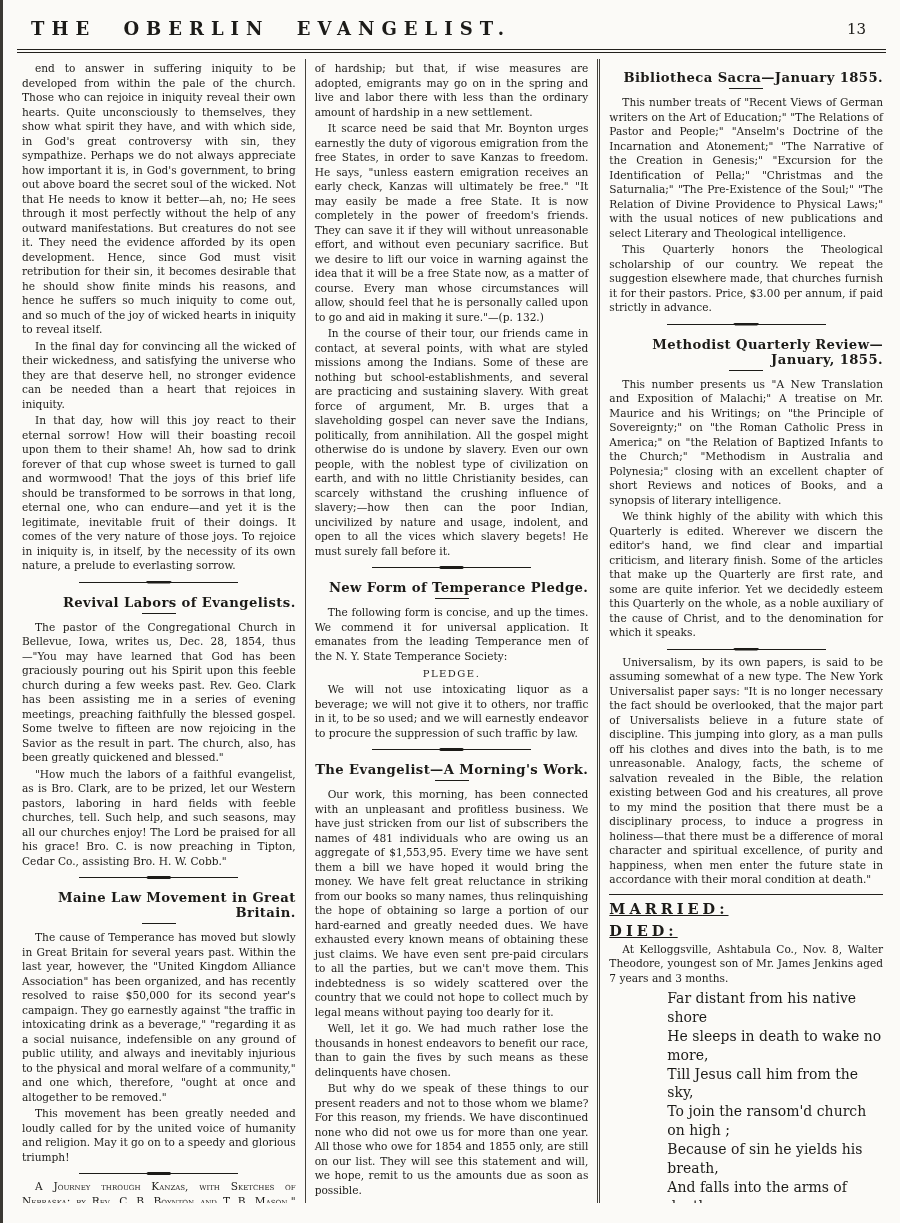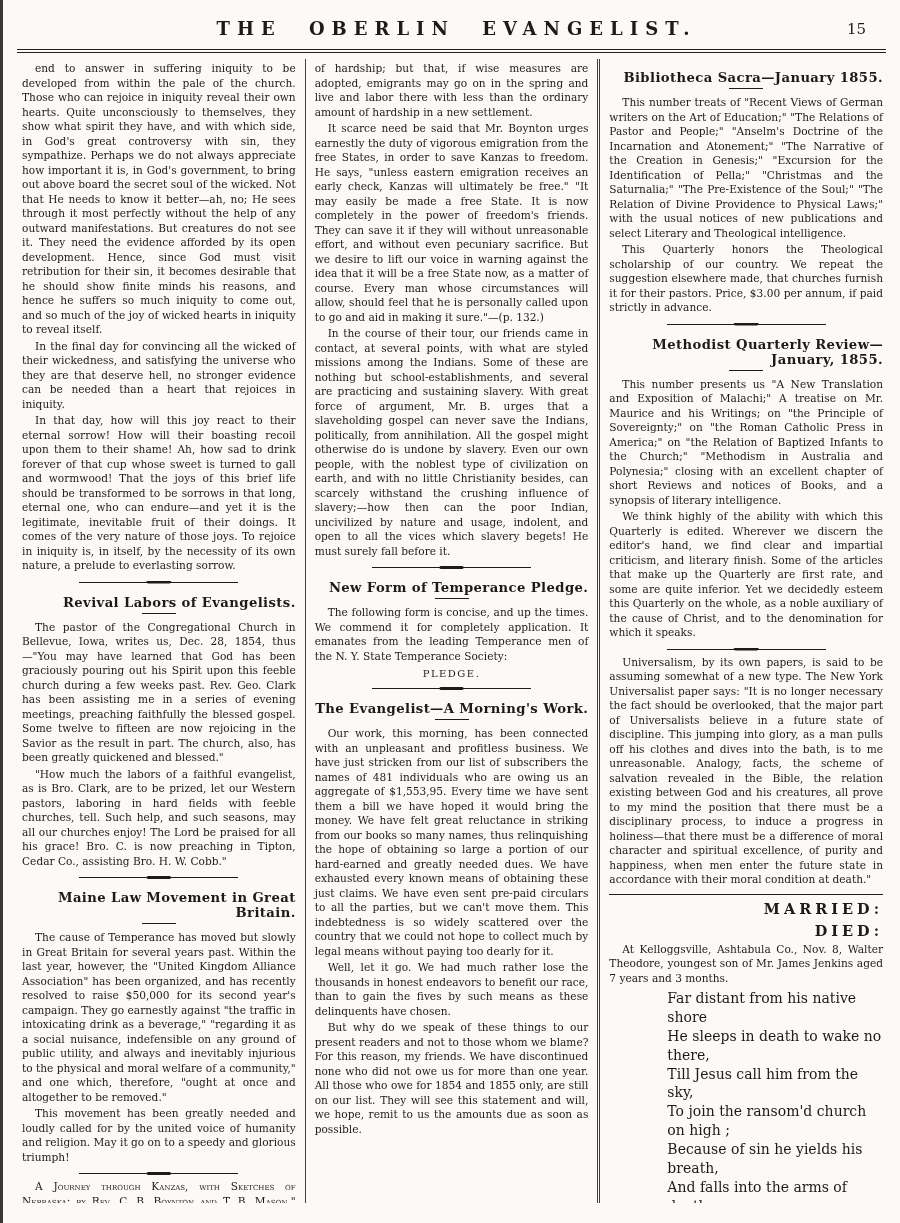--- a/index.html
+++ b/index.html
@@ -12,22 +12,22 @@
     position:relative;
     width:900px;height:1223px;
     margin:0 auto;
     background:#fbfaf7;
     overflow:hidden;
     box-sizing:border-box;
     border-left:3px solid #3a3833;
   }
   .masthead{
     position:relative;
-    padding:18px 30px 6px 40px;
-    text-align:center;
+    padding:18px 30px 6px 28px;
+    text-align:left;
   }
   .masthead .title{
     font-weight:bold;
     font-size:18px;
     letter-spacing:7px;
     word-spacing:14px;
   }
   .masthead .pageno{
     position:absolute;
     right:34px;top:20px;
@@ -83,46 +83,47 @@
     position:absolute;left:50%;top:-2px;
     width:26px;height:3px;margin-left:-13px;
     background:#1c1b18;
     clip-path:polygon(0 50%,8% 0,92% 0,100% 50%,92% 100%,8% 100%);
   }
   .full-rule{
     margin:7px 0 3px 0;
     border-top:1px solid #22201c;
   }
   .caps-head{
-    text-align:right;
+    text-align:left;
     font-weight:bold;
     font-size:14.5px;
     letter-spacing:4px;
     margin:5px 0 3px 0;
+    text-decoration:underline;
   }
   .pledge-sub{
     text-align:center;
     font-size:10px;
     letter-spacing:1.5px;
     margin:5px 0 3px 0;
   }
   .poem{
     margin:4px 0 5px 58px;
     font-size:14px;
     line-height:1.35;
   }
 </style>
 </head>
 <body>
 
 <div class="page">
 
   <div class="masthead">
     <span class="title">THE OBERLIN EVANGELIST.</span>
-    <span class="pageno">15</span>
+    <span class="pageno">13</span>
   </div>
   <div class="head-rule"></div>
 
   <div class="columns">
 
     <div class="col c1">
       <p class="para">end to answer in suffering iniquity to be developed from within the pale of the church. Those who can rejoice in iniquity reveal their own hearts. Quite unconsciously to themselves, they show what spirit they have, and with which side, in God's great controversy with sin, they sympathize. Perhaps we do not always appreciate how important it is, in God's government, to bring out above board the secret soul of the wicked. Not that He needs to know it better—ah, no; He sees through it most perfectly without the help of any outward manifestations. But creatures do not see it. They need the evidence afforded by its open development. Hence, since God must visit retribution for their sin, it becomes desirable that he should show finite minds his reasons, and hence he suffers so much iniquity to come out, and so much of the joy of wicked hearts in iniquity to reveal itself.</p>
       <p class="para">In the final day for convincing all the wicked of their wickedness, and satisfying the universe who they are that deserve hell, no stronger evidence can be needed than a heart that rejoices in iniquity.</p>
       <p class="para">In that day, how will this joy react to their eternal sorrow! How will their boasting recoil upon them to their shame! Ah, how sad to drink forever of that cup whose sweet is turned to gall and wormwood! That the joys of this brief life should be transformed to be sorrows in that long, eternal one, who can endure—and yet it is the legitimate, inevitable fruit of their doings. It comes of the very nature of those joys. To rejoice in iniquity is, in itself, by the necessity of its own nature, a prelude to everlasting sorrow.</p>
 
@@ -144,22 +145,23 @@
     </div>
 
     <div class="col c2">
       <p class="para noindent">of hardship; but that, if wise measures are adopted, emigrants may go on in the spring and live and labor there with less than the ordinary amount of hardship in a new settlement.</p>
       <p class="para">It scarce need be said that Mr. Boynton urges earnestly the duty of vigorous emigration from the free States, in order to save Kanzas to freedom. He says, "unless eastern emigration receives an early check, Kanzas will ultimately be free." "It may easily be made a free State. It is now completely in the power of freedom's friends. They can save it if they will without unreasonable effort, and without even pecuniary sacrifice. But we desire to lift our voice in warning against the idea that it will be a free State now, as a matter of course. Every man whose circumstances will allow, should feel that he is personally called upon to go and aid in making it sure."—(p. 132.)</p>
       <p class="para">In the course of their tour, our friends came in contact, at several points, with what are styled missions among the Indians. Some of these are nothing but school-establishments, and several are practicing and sustaining slavery. With great force of argument, Mr. B. urges that a slaveholding gospel can never save the Indians, politically, from annihilation. All the gospel might otherwise do is undone by slavery. Even our own people, with the noblest type of civilization on earth, and with no little Christianity besides, can scarcely withstand the crushing influence of slavery;—how then can the poor Indian, uncivilized by nature and usage, indolent, and open to all the vices which slavery begets! He must surely fall before it.</p>
 
       <div class="sep"></div>
       <div class="art-head">New Form of Temperance Pledge.</div>
       <div class="sub-rule"></div>
-      <p class="para">The following form is concise, and up the times. We commend it for completely application. It emanates from the leading Temperance men of the N. Y. State Temperance Society:</p>
+      <p class="para">The following form is concise, and up the times. We commend it for universal application. It emanates from the leading Temperance men of the N. Y. State Temperance Society:</p>
       <div class="pledge-sub">PLEDGE.</div>
+      <p class="para">We will not use intoxicating liquor as a beverage; we will not give it to others, nor traffic in it, to be so used; and we will earnestly endeavor to procure the suppression of such traffic by law.</p>
 
       <div class="sep"></div>
       <div class="art-head">The Evangelist—A Morning's Work.</div>
       <div class="sub-rule"></div>
       <p class="para">Our work, this morning, has been connected with an unpleasant and profitless business. We have just stricken from our list of subscribers the names of 481 individuals who are owing us an aggregate of $1,553,95. Every time we have sent them a bill we have hoped it would bring the money. We have felt great reluctance in striking from our books so many names, thus relinquishing the hope of obtaining so large a portion of our hard-earned and greatly needed dues. We have exhausted every known means of obtaining these just claims. We have even sent pre-paid circulars to all the parties, but we can't move them. This indebtedness is so widely scattered over the country that we could not hope to collect much by legal means without paying too dearly for it.</p>
       <p class="para">Well, let it go. We had much rather lose the thousands in honest endeavors to benefit our race, than to gain the fives by such means as these delinquents have chosen.</p>
       <p class="para">But why do we speak of these things to our present readers and not to those whom we blame? For this reason, my friends. We have discontinued none who did not owe us for more than one year. All those who owe for 1854 and 1855 only, are still on our list. They will see this statement and will, we hope, remit to us the amounts due as soon as possible.</p>
 
     </div>
 
@@ -178,21 +180,21 @@
       <div class="sep"></div>
       <p class="para">Universalism, by its own papers, is said to be assuming somewhat of a new type. The New York Universalist paper says: "It is no longer necessary the fact should be overlooked, that the major part of Universalists believe in a future state of discipline. This jumping into glory, as a man pulls off his clothes and dives into the bath, is to me unreasonable. Analogy, facts, the scheme of salvation revealed in the Bible, the relation existing between God and his creatures, all prove to my mind the position that there must be a disciplinary process, to induce a progress in holiness—that there must be a difference of moral character and spiritual excellence, of purity and happiness, when men enter the future state in accordance with their moral condition at death."</p>
 
       <div class="full-rule"></div>
       <div class="caps-head">MARRIED:</div>
 
       <div class="caps-head">DIED:</div>
       <p class="para">At Kelloggsville, Ashtabula Co., Nov. 8, Walter Theodore, youngest son of Mr. James Jenkins aged 7 years and 3 months.</p>
       <div class="poem">
           <div>Far distant from his native shore</div>
-          <div>He sleeps in death to wake no there,</div>
+          <div>He sleeps in death to wake no more,</div>
           <div>Till Jesus call him from the sky,</div>
           <div>To join the ransom'd church on high ;</div>
           <div>Because of sin he yields his breath,</div>
           <div>And falls into the arms of death ;</div>
           <div>But Jesus' grace the victory gives,</div>
           <div>And thro' His death and life he lives.</div>
         </div>
       <p class="para">At the age of 18 he consecrated himself to the cause of Christ, to which he has been an ornament ever since. Beloved and respected by all who knew him, his affectionate wife and three interesting children especially mourn his loss.</p>
 
     </div>

